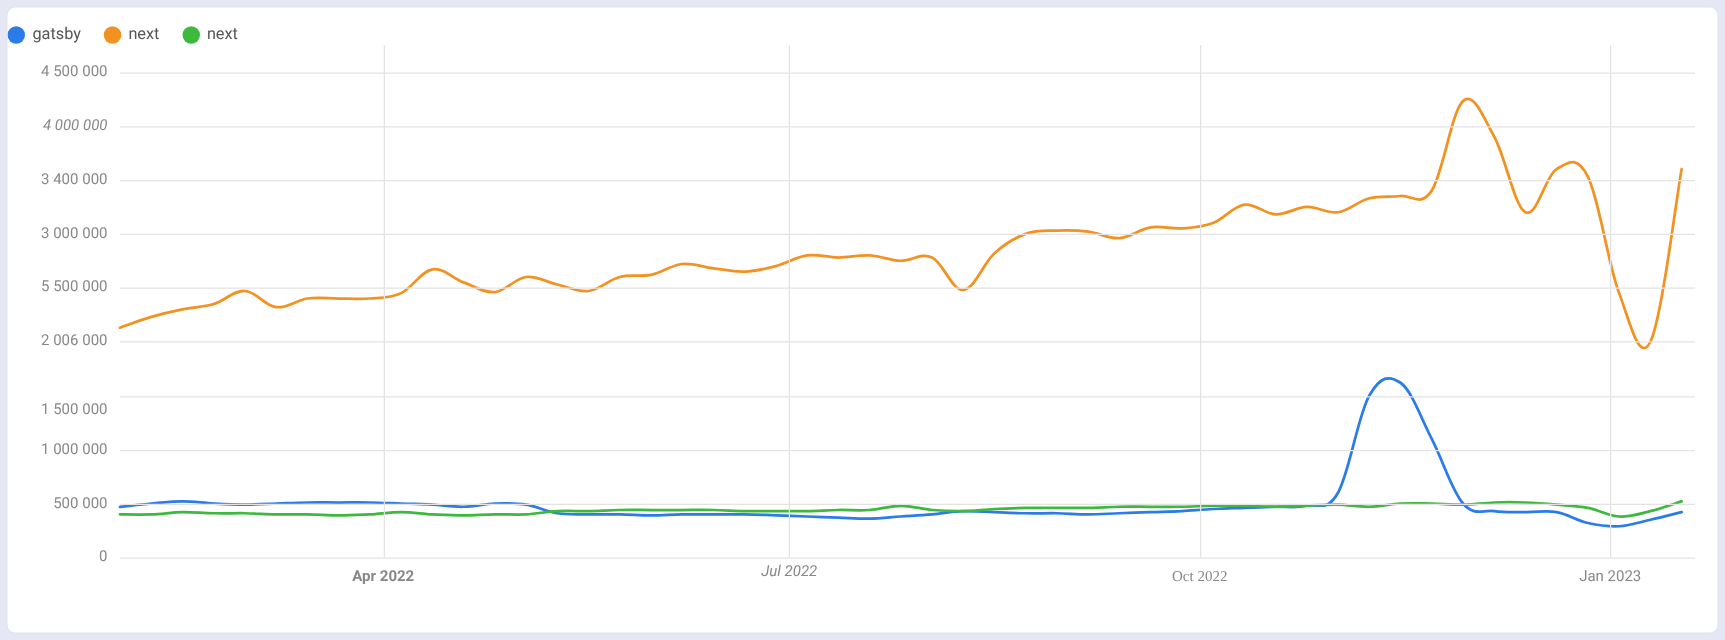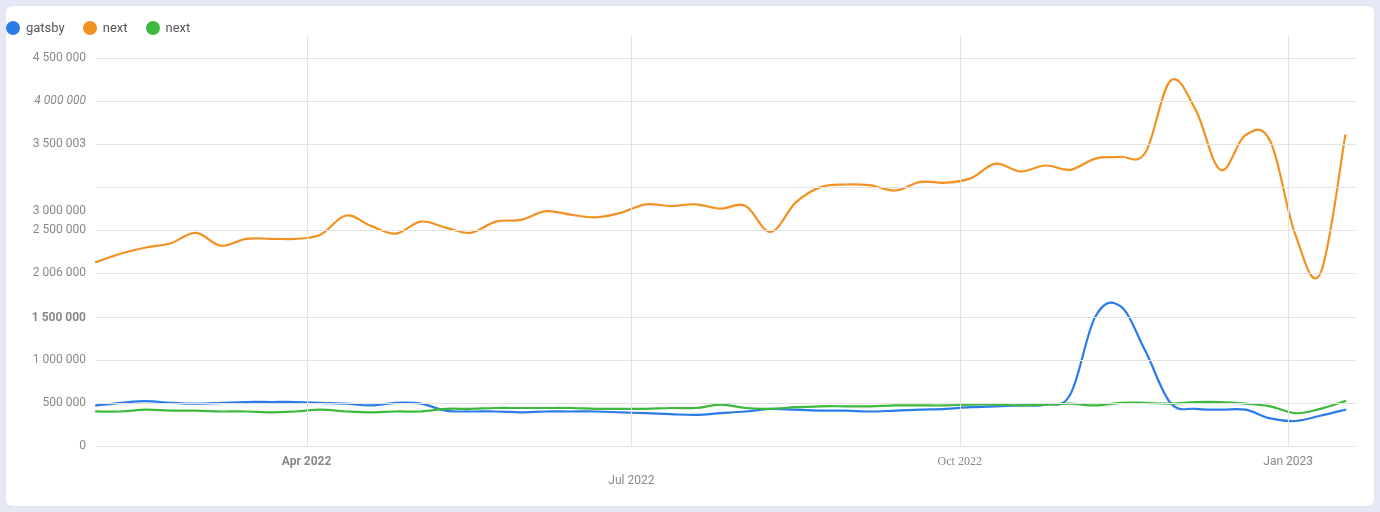--- a/index.html
+++ b/index.html
@@ -95,35 +95,35 @@
         <path d="M 90 256.14736842105265 C 94.5 254.6, 106.0 250.2, 115.0 247.5 C 124.0 244.9, 131.0 243.3, 140.0 241.5 C 149.0 239.6, 156.0 239.8, 165.0 237.2 C 174.0 234.5, 180.9 226.3, 189.9 226.8 C 198.9 227.3, 205.9 238.7, 214.9 239.7 C 223.9 240.8, 230.9 234.1, 239.9 232.8 C 248.9 231.6, 255.9 232.8, 264.9 232.8 C 273.9 232.8, 280.9 233.6, 289.9 232.8 C 298.9 232.1, 305.9 232.7, 314.9 228.5 C 323.9 224.3, 330.9 211.1, 339.9 209.5 C 348.9 208.0, 355.8 216.6, 364.8 219.9 C 373.8 223.2, 380.8 228.4, 389.8 227.7 C 398.8 226.9, 405.8 216.7, 414.8 215.6 C 423.8 214.5, 430.8 219.6, 439.8 221.6 C 448.8 223.6, 455.8 227.9, 464.8 226.8 C 473.8 225.7, 480.8 217.9, 489.8 215.6 C 498.8 213.2, 505.8 215.7, 514.8 213.9 C 523.8 212.0, 530.8 206.2, 539.7 205.2 C 548.7 204.3, 555.7 207.6, 564.7 208.7 C 573.7 209.8, 580.7 211.6, 589.7 211.3 C 598.7 211.0, 605.7 209.3, 614.7 206.9 C 623.7 204.6, 630.7 199.6, 639.7 198.3 C 648.7 197.1, 655.7 200.0, 664.7 200.0 C 673.7 200.0, 680.7 197.8, 689.7 198.3 C 698.7 198.8, 705.7 202.3, 714.6 202.6 C 723.6 202.9, 730.6 195.8, 739.6 200.0 C 748.6 204.2, 755.6 226.6, 764.6 225.9 C 773.6 225.3, 780.6 204.7, 789.6 196.6 C 798.6 188.5, 805.6 184.3, 814.6 181.1 C 823.6 177.8, 830.6 178.8, 839.6 178.5 C 848.6 178.2, 855.6 178.2, 864.6 179.3 C 873.6 180.4, 880.6 185.1, 889.5 184.5 C 898.5 183.9, 905.5 177.3, 914.5 175.9 C 923.5 174.5, 930.5 177.4, 939.5 176.7 C 948.5 176.1, 955.5 175.8, 964.5 172.4 C 973.5 169.0, 980.5 159.0, 989.5 157.7 C 998.5 156.5, 1005.5 165.2, 1014.5 165.5 C 1023.5 165.8, 1030.5 159.8, 1039.5 159.5 C 1048.5 159.2, 1055.5 165.0, 1064.4 163.8 C 1073.4 162.5, 1080.4 154.9, 1089.4 152.6 C 1098.4 150.2, 1105.4 151.9, 1114.4 150.8 C 1123.4 149.8, 1130.4 160.2, 1139.4 146.5 C 1148.4 132.9, 1155.4 82.7, 1164.4 74.9 C 1173.4 67.1, 1180.4 87.4, 1189.4 103.4 C 1198.4 119.4, 1205.4 159.1, 1214.4 163.8 C 1223.4 168.5, 1230.4 134.4, 1239.3 129.3 C 1248.3 124.1, 1255.3 117.4, 1264.3 135.3 C 1273.3 153.2, 1280.3 204.8, 1289.3 228.5 C 1298.3 252.3, 1305.3 285.2, 1314.3 267.4 C 1323.3 249.5, 1334.8 154.1, 1339.3 129.3" stroke="#f29222"></path>
         <path d="M 90 405.4736842105263 C 94.5 405.5, 106.0 405.8, 115.0 405.5 C 124.0 405.2, 131.0 403.9, 140.0 403.7 C 149.0 403.6, 156.0 404.5, 165.0 404.6 C 174.0 404.8, 180.9 404.5, 189.9 404.6 C 198.9 404.8, 205.9 405.3, 214.9 405.5 C 223.9 405.6, 230.9 405.3, 239.9 405.5 C 248.9 405.6, 255.9 406.3, 264.9 406.3 C 273.9 406.3, 280.9 405.9, 289.9 405.5 C 298.9 405.0, 305.9 403.7, 314.9 403.7 C 323.9 403.7, 330.9 405.0, 339.9 405.5 C 348.9 405.9, 355.8 406.3, 364.8 406.3 C 373.8 406.3, 380.8 405.6, 389.8 405.5 C 398.8 405.3, 405.8 405.9, 414.8 405.5 C 423.8 405.0, 430.8 403.4, 439.8 402.9 C 448.8 402.4, 455.8 403.0, 464.8 402.9 C 473.8 402.7, 480.8 402.2, 489.8 402.0 C 498.8 401.9, 505.8 402.0, 514.8 402.0 C 523.8 402.0, 530.8 402.0, 539.7 402.0 C 548.7 402.0, 555.7 401.9, 564.7 402.0 C 573.7 402.2, 580.7 402.7, 589.7 402.9 C 598.7 403.0, 605.7 402.9, 614.7 402.9 C 623.7 402.9, 630.7 403.0, 639.7 402.9 C 648.7 402.7, 655.7 402.2, 664.7 402.0 C 673.7 401.9, 680.7 402.6, 689.7 402.0 C 698.7 401.4, 705.7 398.6, 714.6 398.6 C 723.6 398.6, 730.6 401.2, 739.6 402.0 C 748.6 402.8, 755.6 403.0, 764.6 402.9 C 773.6 402.7, 780.6 401.6, 789.6 401.2 C 798.6 400.7, 805.6 400.5, 814.6 400.3 C 823.6 400.1, 830.6 400.3, 839.6 400.3 C 848.6 400.3, 855.6 400.5, 864.6 400.3 C 873.6 400.1, 880.6 399.6, 889.5 399.4 C 898.5 399.3, 905.5 399.4, 914.5 399.4 C 923.5 399.4, 930.5 399.6, 939.5 399.4 C 948.5 399.3, 955.5 398.7, 964.5 398.6 C 973.5 398.4, 980.5 398.4, 989.5 398.6 C 998.5 398.7, 1005.5 399.4, 1014.5 399.4 C 1023.5 399.4, 1030.5 398.9, 1039.5 398.6 C 1048.5 398.3, 1055.5 397.5, 1064.4 397.7 C 1073.4 397.9, 1080.4 399.6, 1089.4 399.4 C 1098.4 399.3, 1105.4 397.3, 1114.4 396.8 C 1123.4 396.4, 1130.4 396.7, 1139.4 396.8 C 1148.4 397.0, 1155.4 397.9, 1164.4 397.7 C 1173.4 397.5, 1180.4 396.3, 1189.4 396.0 C 1198.4 395.7, 1205.4 395.7, 1214.4 396.0 C 1223.4 396.3, 1230.4 396.9, 1239.3 397.7 C 1248.3 398.5, 1255.3 398.6, 1264.3 400.3 C 1273.3 402.0, 1280.3 406.7, 1289.3 407.2 C 1298.3 407.7, 1305.3 405.1, 1314.3 402.9 C 1323.3 400.7, 1334.8 396.5, 1339.3 395.1" stroke="#3db93d"></path>
       </svg>
   <div class="gridline-h" style="left: 90px; width: 1260px; top: 440px;"></div>
       <div class="ylabel" style="left: 4px; top: 432px;">0</div>
       <div class="gridline-h" style="left: 90px; width: 1260px; top: 396.842px;"></div>
       <div class="ylabel" style="left: 4px; top: 388.842px;">500 000</div>
       <div class="gridline-h" style="left: 90px; width: 1260px; top: 353.684px;"></div>
       <div class="ylabel" style="left: 4px; top: 345.684px;">1 000 000</div>
       <div class="gridline-h" style="left: 90px; width: 1260px; top: 310.526px;"></div>
-      <div class="ylabel" style="left: 4px; top: 304px; font-weight: bold;">1 500 000</div>
+      <div class="ylabel" style="left: 4px; top: 314px;">1 500 000</div>
       <div class="gridline-h" style="left: 90px; width: 1260px; top: 267.368px;"></div>
       <div class="ylabel" style="left: 4px; top: 259.368px;">2 006 000</div>
       <div class="gridline-h" style="left: 90px; width: 1260px; top: 224.211px;"></div>
-      <div class="ylabel" style="left: 4px; top: 216.211px;">2 500 000</div>
+      <div class="ylabel" style="left: 4px; top: 216.211px;">5 500 000</div>
       <div class="gridline-h" style="left: 90px; width: 1260px; top: 181.053px;"></div>
-      <div class="ylabel" style="left: 4px; top: 173.053px; margin-top: 24px;">3 000 000</div>
+      <div class="ylabel" style="left: 4px; top: 173.053px;">3 000 000</div>
       <div class="gridline-h" style="left: 90px; width: 1260px; top: 137.895px;"></div>
-      <div class="ylabel" style="left: 4px; top: 129.895px;">3 500 003</div>
+      <div class="ylabel" style="left: 4px; top: 129.895px;">3 400 000</div>
       <div class="gridline-h" style="left: 90px; width: 1260px; top: 94.7368px;"></div>
       <div class="ylabel" style="left: 4px; top: 86.7368px; font-style: italic;">4 000 000</div>
       <div class="gridline-h" style="left: 90px; width: 1260px; top: 51.5789px;"></div>
       <div class="ylabel" style="left: 4px; top: 43.5789px;">4 500 000</div>
       <div class="gridline-v" style="top: 30px; height: 410px; left: 300.595px;"></div>
       <div class="xlabel" style="left: 300.595px; top: 448px; font-weight: bold;">Apr 2022</div>
       <div class="gridline-v" style="top: 30px; height: 410px; left: 625.411px;"></div>
-      <div class="xlabel" style="left: 625.411px; top: 467px;">Jul 2022</div>
+      <div class="xlabel" style="left: 625.411px; top: 444px; font-style: italic;">Jul 2022</div>
       <div class="gridline-v" style="top: 30px; height: 410px; left: 953.796px;"></div>
       <div class="xlabel" style="left: 953.796px; top: 448px; font-family: Liberation Serif, serif;">Oct 2022</div>
       <div class="gridline-v" style="top: 30px; height: 410px; left: 1282.18px;"></div>
       <div class="xlabel" style="left: 1282.18px; top: 448px;">Jan 2023</div>
     </div>
 </div>
 
 </body></html>

